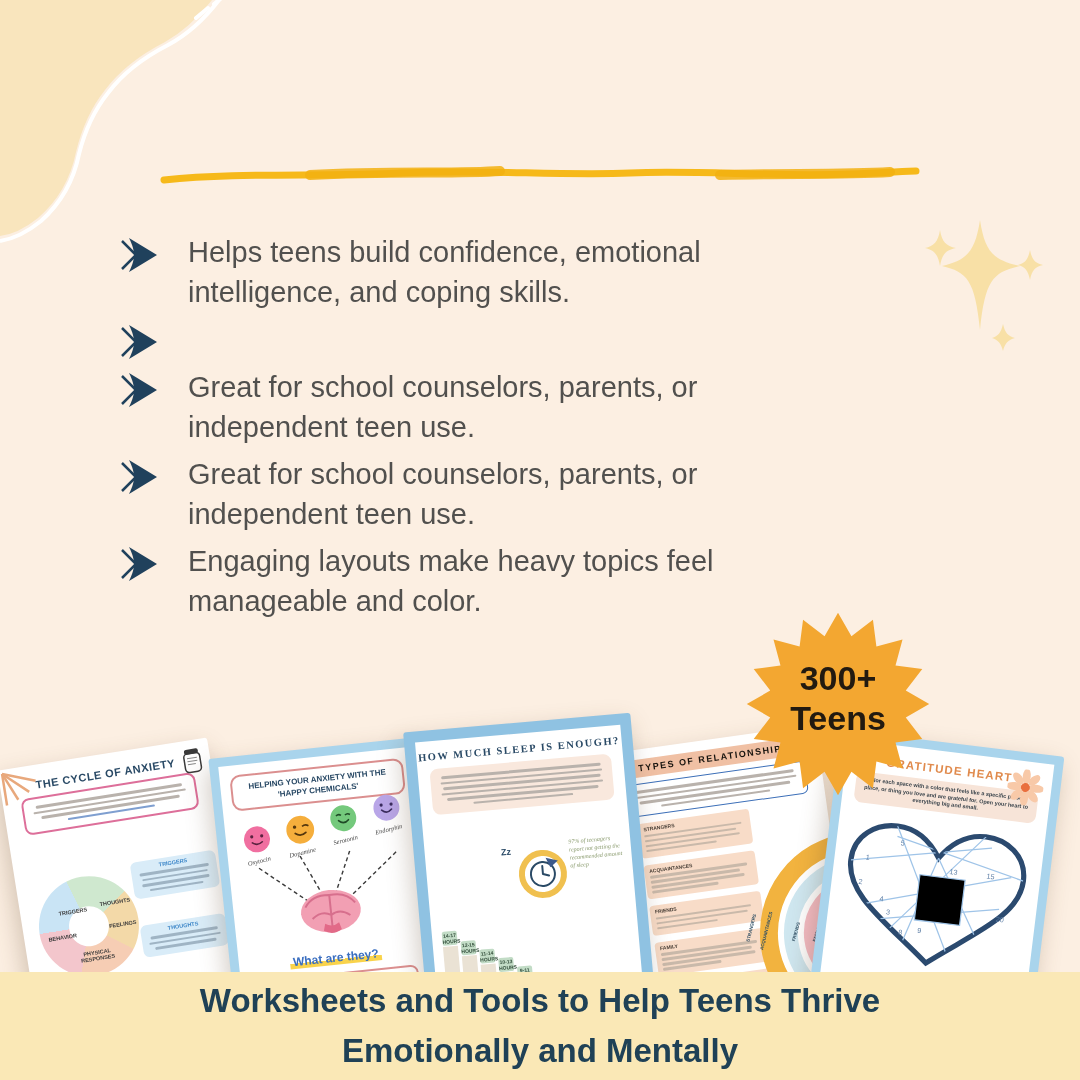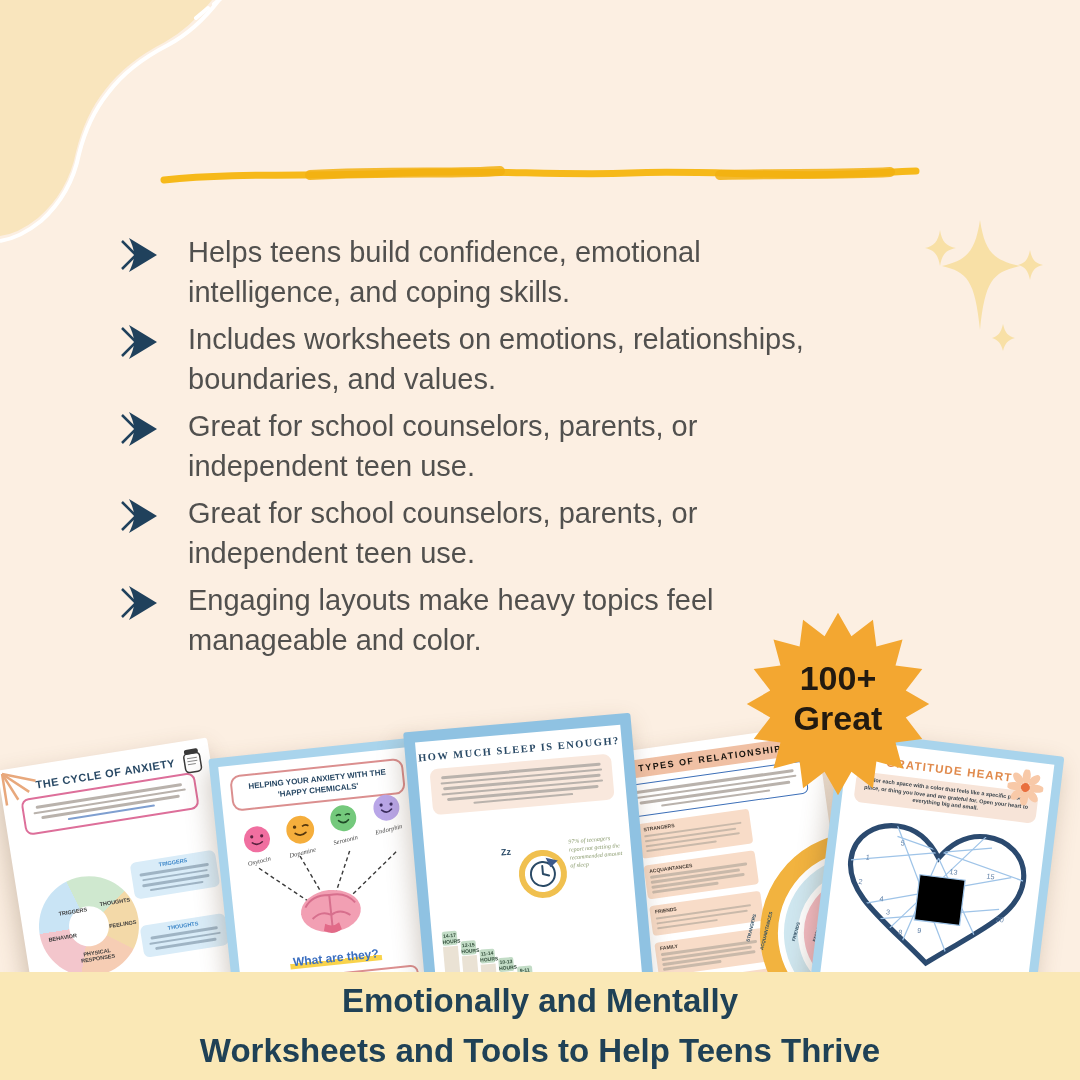--- a/index.html
+++ b/index.html
@@ -127,21 +127,20 @@
           <path d="M4,4 L18,18 L4,32" fill="none" stroke="#20415C" stroke-width="2.5"></path>
           <path d="M11,1 L39,18 L11,35 C15,27 16,22 16,18 C16,14 15,9 11,1 Z" fill="#20415C"></path>
         </svg>
       <div class="btxt">Helps teens build confidence, emotional intelligence, and coping skills.</div>
     </div>
     <div class="bullet">
       <svg class="chev" width="40" height="36" viewBox="0 0 40 36">
           <path d="M4,4 L18,18 L4,32" fill="none" stroke="#20415C" stroke-width="2.5"></path>
           <path d="M11,1 L39,18 L11,35 C15,27 16,22 16,18 C16,14 15,9 11,1 Z" fill="#20415C"></path>
         </svg>
-      <div class="btxt">Includes worksheets on emotions, relationships, boundaries, and values.</div>
     </div>
     <div class="bullet">
       <svg class="chev" width="40" height="36" viewBox="0 0 40 36">
           <path d="M4,4 L18,18 L4,32" fill="none" stroke="#20415C" stroke-width="2.5"></path>
           <path d="M11,1 L39,18 L11,35 C15,27 16,22 16,18 C16,14 15,9 11,1 Z" fill="#20415C"></path>
         </svg>
       <div class="btxt">Great for school counselors, parents, or independent teen use.</div>
     </div>
     <div class="bullet">
       <svg class="chev" width="40" height="36" viewBox="0 0 40 36">
@@ -577,23 +576,23 @@
           </div>
       </div>
     </div>
   </div>
 
   <div class="burst">
     <svg width="196" height="192" viewBox="0 0 200 200">
       <polygon fill="#F3A731" points="195,100 170.6,114 187.8,136.4 159.9,140 167.2,167.2 140,159.9 136.4,187.8 114,170.6 100,195 86,170.6 63.6,187.8 60,159.9 32.8,167.2 40.1,140 12.2,136.4 29.4,114 5,100 29.4,86 12.2,63.6 40.1,60 32.8,32.8 60,40.1 63.6,12.2 86,29.4 100,5 114,29.4 136.4,12.2 140,40.1 167.2,32.8 159.9,60 187.8,63.6 170.6,86"></polygon>
     </svg>
     <div class="btext">
-      <div>100+</div>
-      <div>Great</div>
+      <div>300+</div>
+      <div>Teens</div>
     </div>
   </div>
 
   <div class="banner">
+    <div>Worksheets and Tools to Help Teens Thrive</div>
     <div>Emotionally and Mentally</div>
-    <div>Worksheets and Tools to Help Teens Thrive</div>
   </div>
 
 </div>
 
 </body></html>

